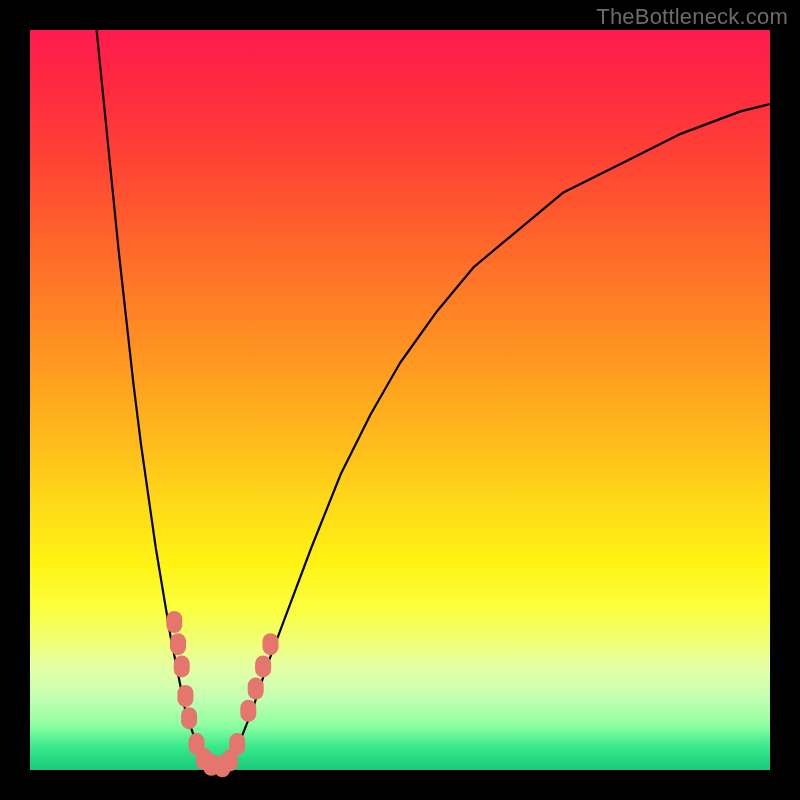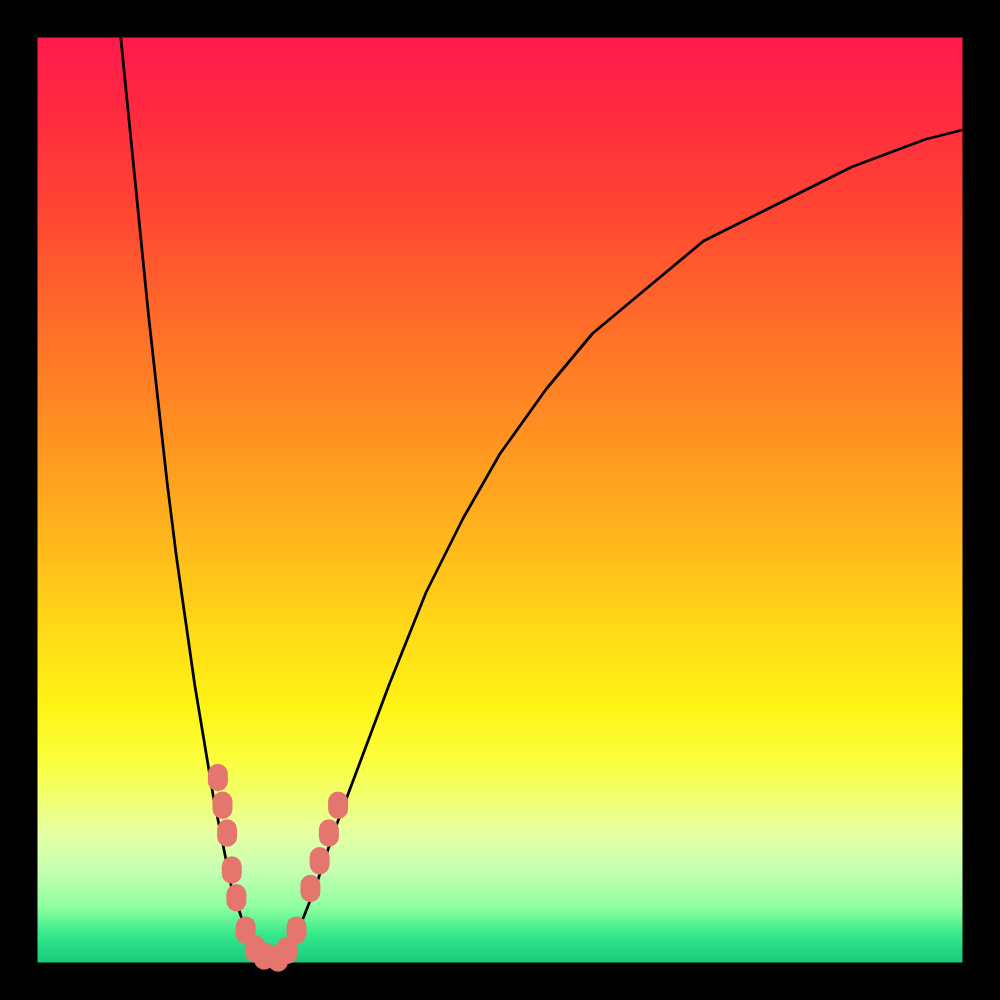--- a/index.html
+++ b/index.html
@@ -92,13 +92,14 @@
           <rect x="184.4" y="725.3" width="16" height="22" rx="8" ry="8" class="pt"></rect>
           <rect x="191.8" y="719.4" width="16" height="22" rx="8" ry="8" class="pt"></rect>
           <rect x="199.2" y="703.1" width="16" height="22" rx="8" ry="8" class="pt"></rect>
           <rect x="210.3" y="669.8" width="16" height="22" rx="8" ry="8" class="pt"></rect>
           <rect x="217.7" y="647.6" width="16" height="22" rx="8" ry="8" class="pt"></rect>
           <rect x="225.1" y="625.4" width="16" height="22" rx="8" ry="8" class="pt"></rect>
           <rect x="232.5" y="603.2" width="16" height="22" rx="8" ry="8" class="pt"></rect>
         </g>
     </svg>
   </div>
+  <div class="watermark">TheBottleneck.com</div>
 </div>
 
 </body></html>

